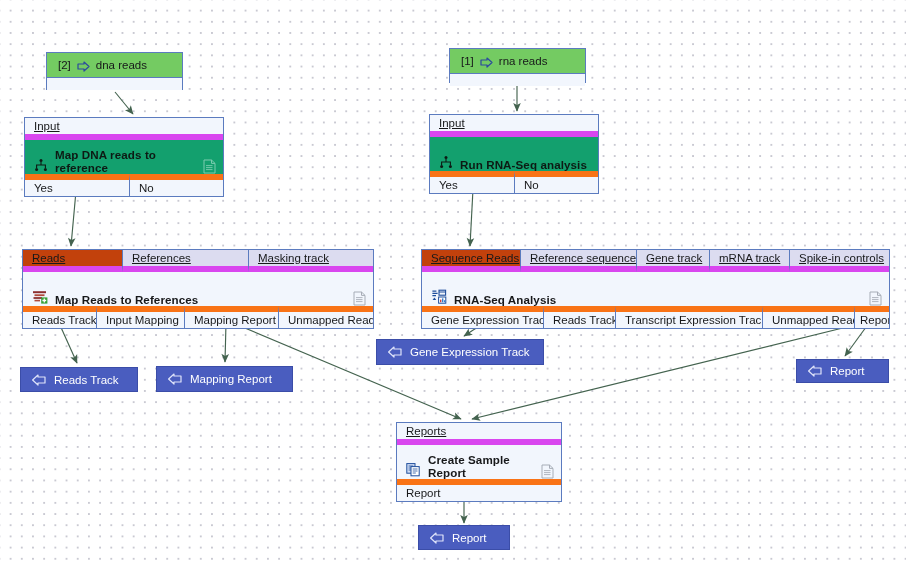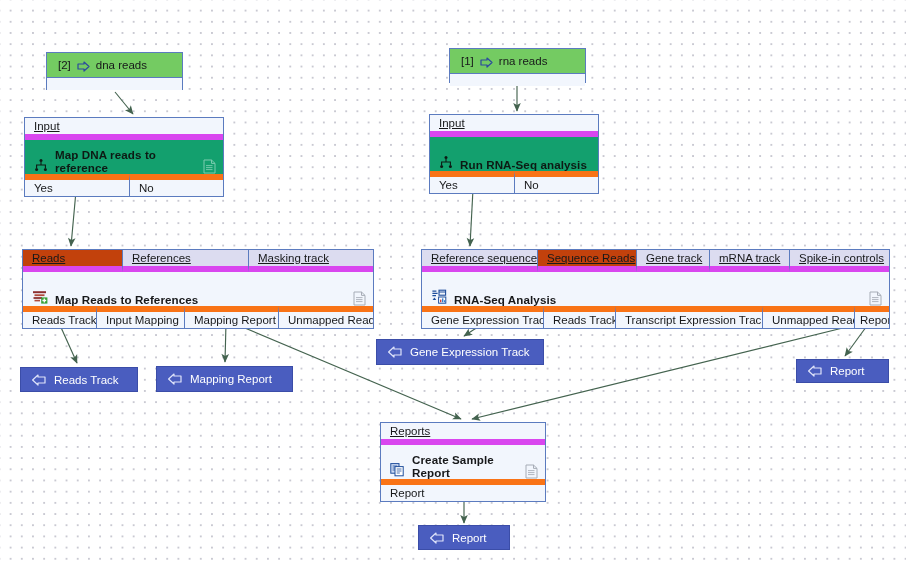--- a/index.html
+++ b/index.html
@@ -249,22 +249,22 @@
     <div class="row-out">
       <div class="cell" style="width:74px; background:#f2f6fd;">Reads Track</div>
       <div class="cell" style="width:88px; background:#f2f6fd;">Input Mapping</div>
       <div class="cell" style="width:94px; background:#f2f6fd;">Mapping Report</div>
       <div class="cell" style="width:94px; background:#f2f6fd; border-right:none;">Unmapped Reads</div>
     </div>
   </div>
 
   <div class="pnode" style="left:421px; top:249px; width:469px;">
     <div class="row-in">
+      <div class="cell active" style="width:99px;">Sequence Reads</div>
       <div class="cell" style="width:116px;">Reference sequence</div>
-      <div class="cell active" style="width:99px;">Sequence Reads</div>
       <div class="cell" style="width:73px;">Gene track</div>
       <div class="cell" style="width:80px;">mRNA track</div>
       <div class="cell" style="width:99px; border-right:none;">Spike-in controls</div>
     </div>
     <div class="titlebar">
       <span class="ic">
         <svg viewBox="0 0 16 15" width="16" height="15">
           <path d="M1.4,2.2 H5.4 M1.4,4.4 H6.6 M1.4,6.6 H5" stroke="#1f4e9c" stroke-width="1.3"></path>
           <path d="M3.4,8.4 L5.2,11.1 H1.6 Z" fill="#1f4e9c"></path>
           <rect x="8" y="1.2" width="6.6" height="5" fill="none" stroke="#1f4e9c" stroke-width="1.1"></rect>
@@ -286,21 +286,21 @@
     </div>
     <div class="row-out">
       <div class="cell" style="width:122px; background:#f2f6fd;">Gene Expression Track</div>
       <div class="cell" style="width:72px; background:#f2f6fd;">Reads Track</div>
       <div class="cell" style="width:147px; background:#f2f6fd;">Transcript Expression Track</div>
       <div class="cell" style="width:92px; background:#f2f6fd;">Unmapped Reads</div>
       <div class="cell" style="width:34px; background:#f2f6fd; border-right:none; padding:0 5px;">Report</div>
     </div>
   </div>
 
-  <div class="pnode" style="left:380px; top:422px; width:166px;">
+  <div class="pnode" style="left:396px; top:422px; width:166px;">
     <div class="row-in">
       <div class="cell plain" style="width:164px; border-right:none;">Reports</div>
     </div>
     <div class="titlebar">
       <span class="ic">
         <svg viewBox="0 0 15 15" width="15" height="15">
           <rect x="0.8" y="1.6" width="8.2" height="9.6" fill="#cfdcf4" stroke="#1f4e9c" stroke-width="1"></rect>
           <path d="M2.6,4 H7.2 M2.6,6 H7.2 M2.6,8 H5.6" stroke="#1f4e9c" stroke-width=".8"></path>
           <rect x="5" y="4.6" width="8.2" height="9.2" fill="#ffffff" stroke="#1f4e9c" stroke-width="1"></rect>
           <path d="M6.7,7 H11.5 M6.7,9 H11.5 M6.7,11 H9.8" stroke="#1f4e9c" stroke-width=".8"></path>

